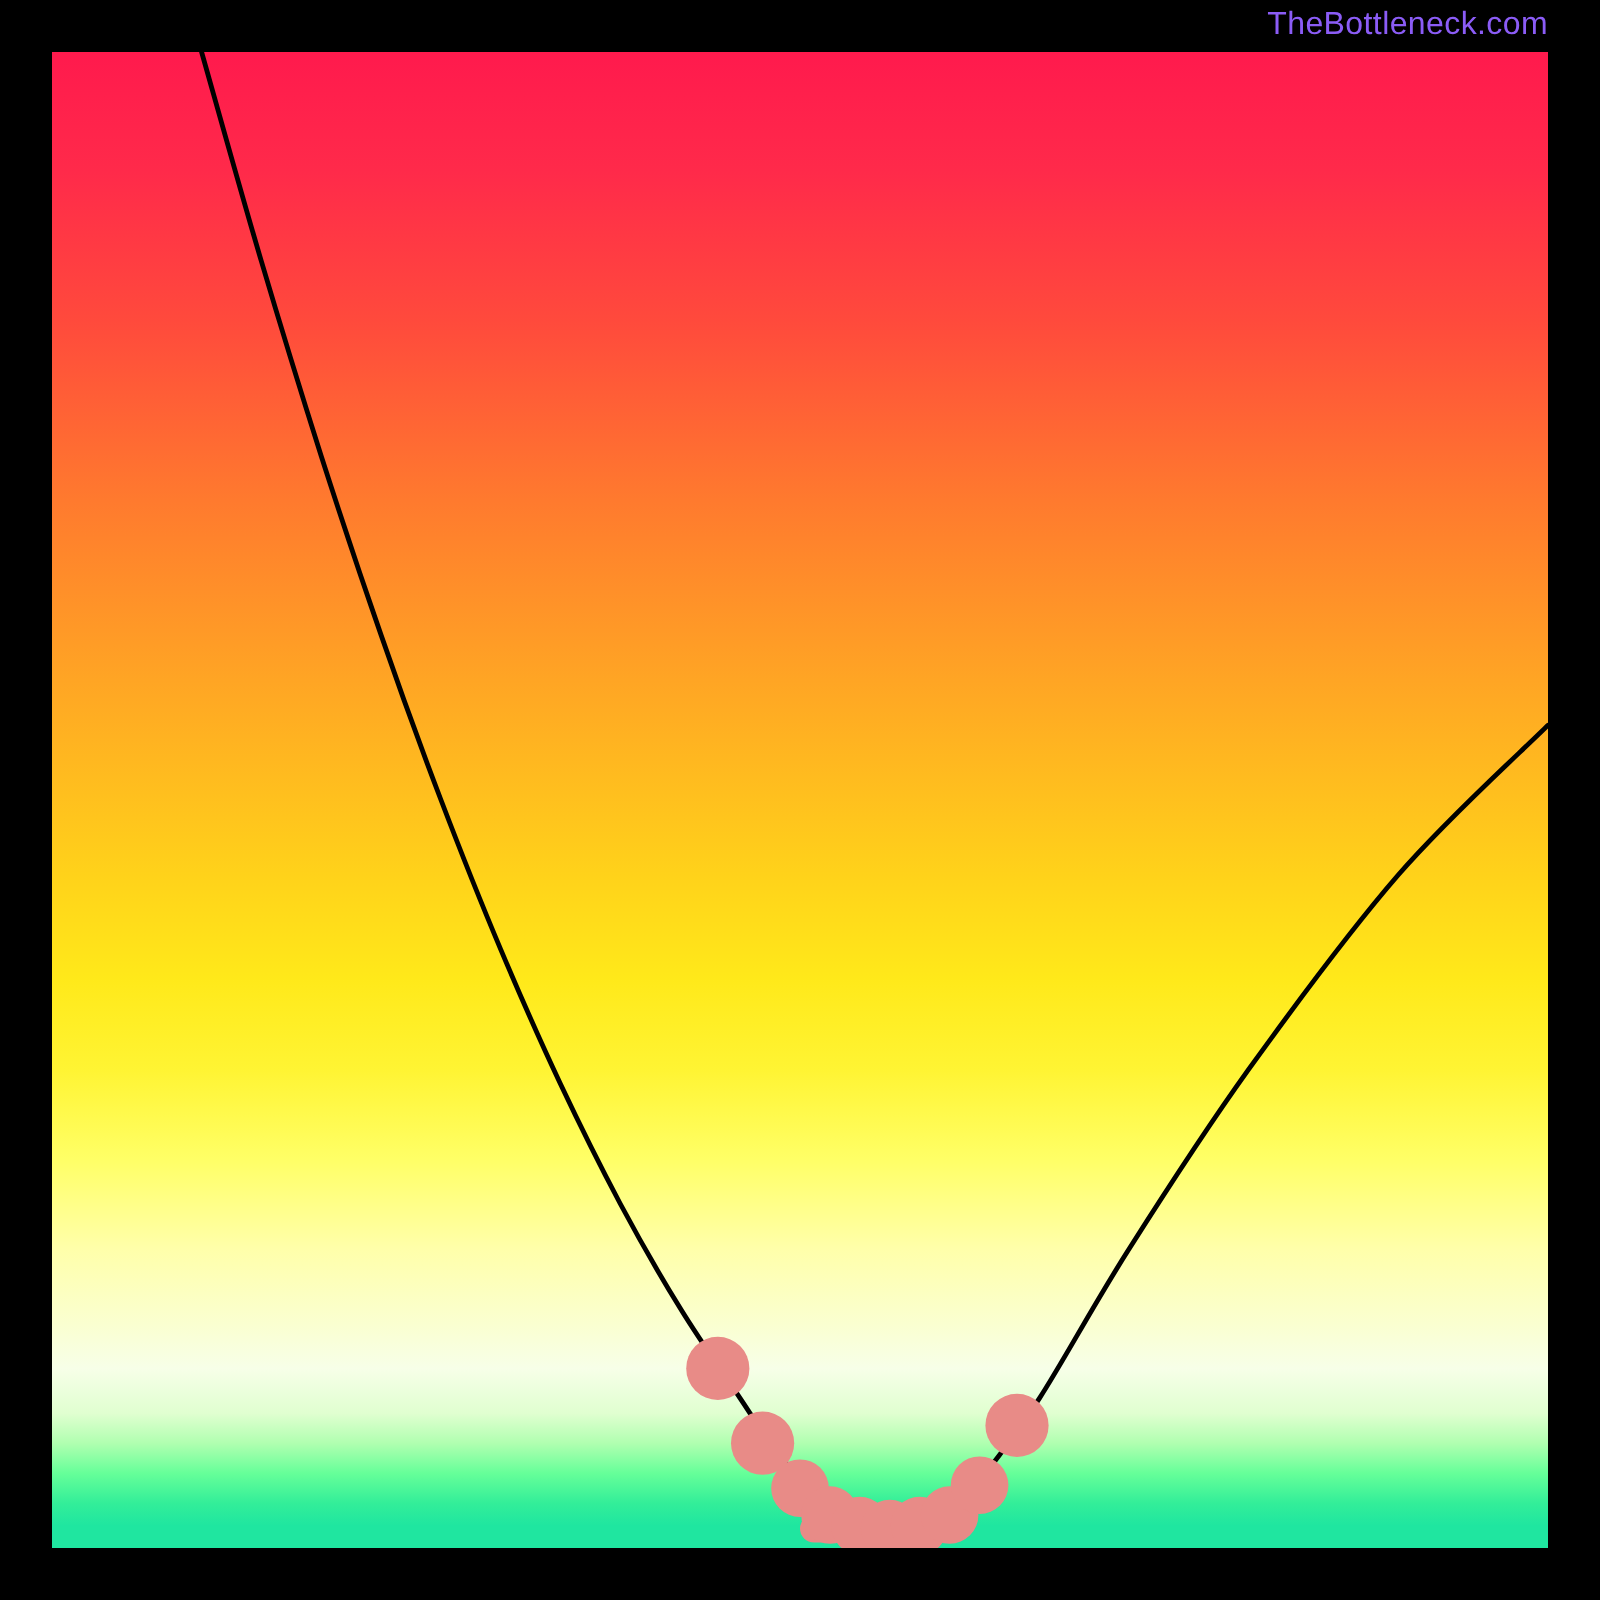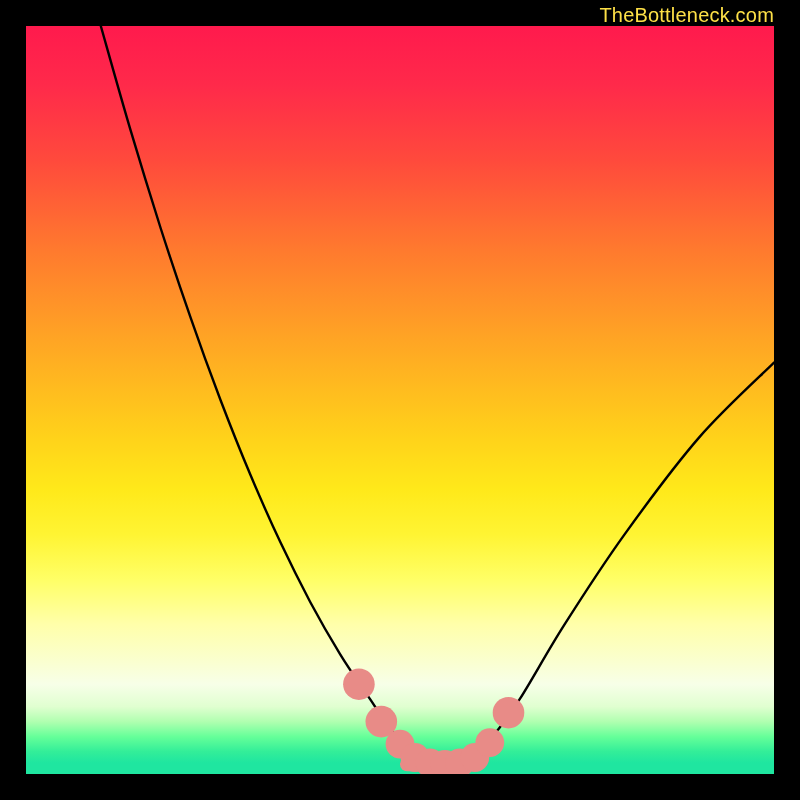--- a/index.html
+++ b/index.html
@@ -51,22 +51,22 @@
     );
   }
   .svg-layer {
     position: absolute;
     inset: 0;
   }
   .watermark {
     position: absolute;
     top: 4px;
     right: 26px;
-    color: #fde047;
-    font-size: 20px;
+    color: #8b5cf6;
+    font-size: 16px;
     letter-spacing: 0.2px;
     user-select: none;
   }
 </style>
 </head>
 <body>
 
 <div class="frame">
   <div class="plot-area">
     <div class="gradient"></div>

